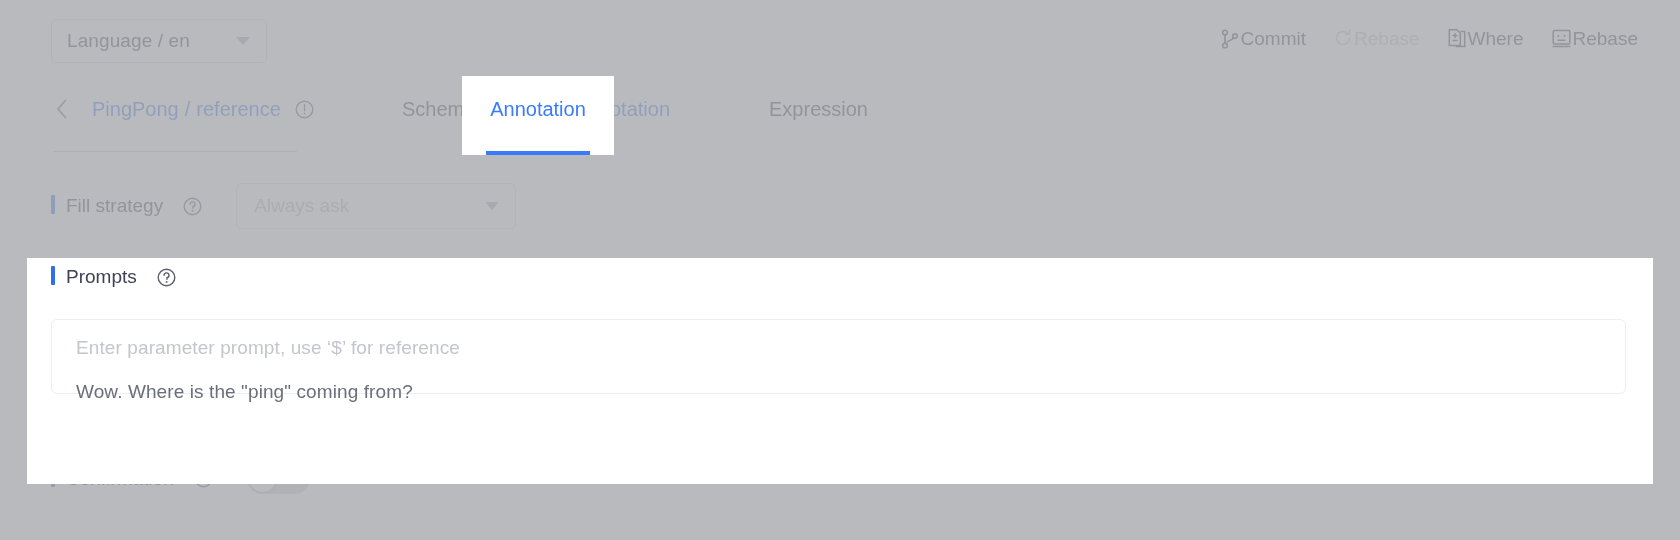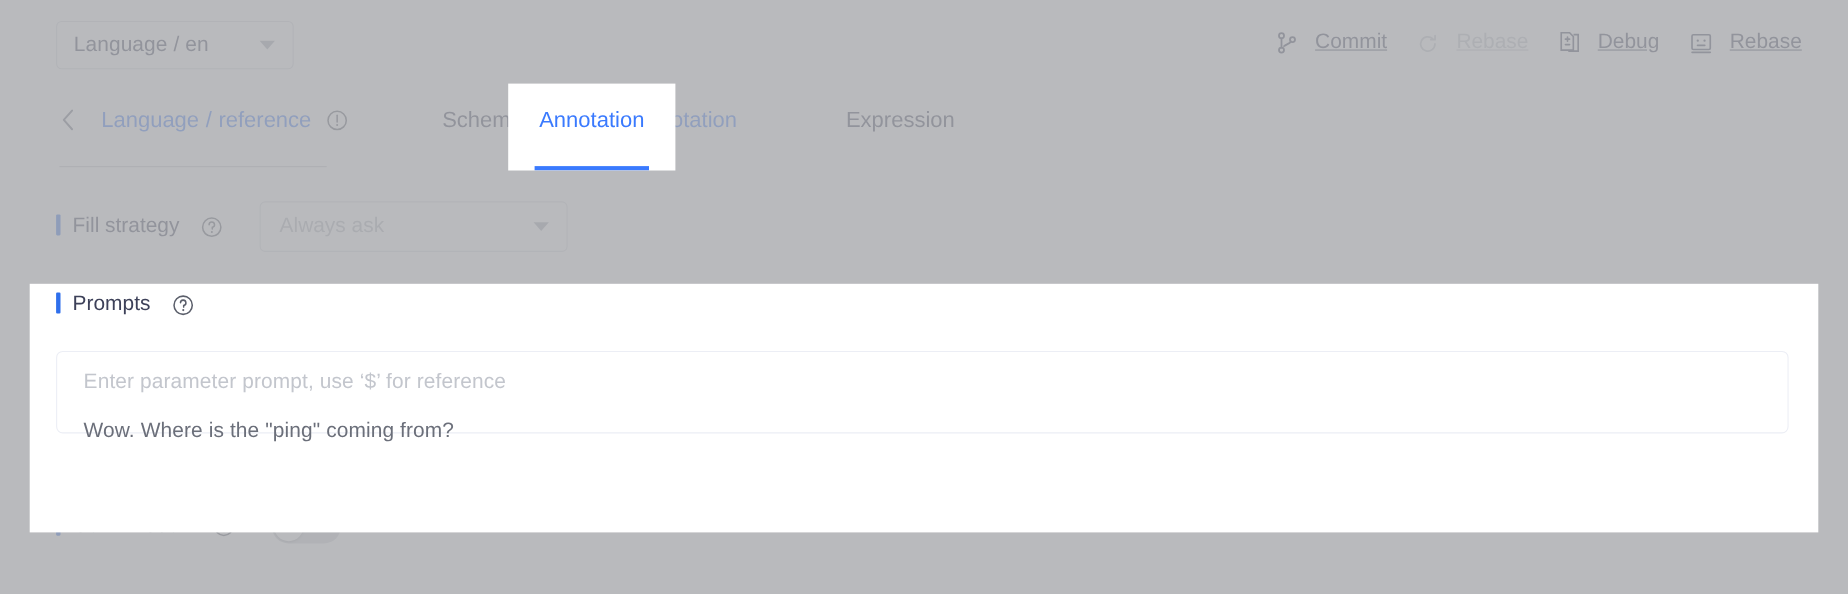--- a/index.html
+++ b/index.html
@@ -63,27 +63,26 @@
   .actionbar {
     position: absolute;
     right: 42px;
     top: 28px;
     display: flex;
     align-items: center;
     gap: 27px;
   }
   .action {
     display: flex;
-    align-items: flex-end;
-    gap: 16px;
+    align-items: flex-start;
+    gap: 1px;
     font-size: 19px;
     color: #3d4159;
     cursor: pointer;
     white-space: nowrap;
-    text-decoration: underline;
   }
   .action.disabled { color: #c3c6cd; cursor: default; }
   .action svg { display: block; }
 
   
   .crumb-row {
     position: absolute;
     left: 51px;
     top: 93px;
     display: flex;
@@ -347,21 +346,21 @@
 
       <div class="action">
         <span>
           <svg width="20" height="22" viewBox="0 0 20 22" fill="none" stroke="#3d4159" stroke-width="1.5">
             <path d="M13.5 3.5h4.2v15h-9"></path>
             <path d="M2.3 1.8h7.6l3.4 3.4v12.4H2.3z"></path>
             <path d="M6.1 7.6h3.8M8 5.7v3.8" stroke-linecap="round"></path>
             <path d="M6.1 12.5h3.8" stroke-linecap="round"></path>
           </svg>
         </span>
-        <span>Debug</span>
+        <span>Where</span>
       </div>
 
       <div class="action">
         <span>
           <svg width="21" height="21" viewBox="0 0 21 21" fill="none" stroke="#3d4159" stroke-width="1.5">
             <rect x="2.2" y="2.6" width="16.6" height="13.4" rx="1.2"></rect>
             <circle cx="7.4" cy="8" r="1.05" fill="#3d4159" stroke="none"></circle>
             <circle cx="13.6" cy="8" r="1.05" fill="#3d4159" stroke="none"></circle>
             <path d="M7.2 12.3h6.6" stroke-linecap="round"></path>
             <path d="M2.2 18.6h16.6" stroke-linecap="round"></path>
@@ -370,21 +369,21 @@
         <span>Rebase</span>
       </div>
     </div>
 
     <div class="crumb-row">
       <span class="back-chevron">
         <svg width="14" height="22" viewBox="0 0 14 22" fill="none" stroke="#6e7280" stroke-width="1.8">
           <path d="M10.5 2.5 3 11l7.5 8.5" stroke-linecap="round" stroke-linejoin="round"></path>
         </svg>
       </span>
-      <span class="crumb-link">Language</span>
+      <span class="crumb-link">PingPong</span>
       <span class="crumb-sep">/</span>
       <span class="crumb-link">reference</span>
       <span class="warn-icon">
         <svg width="21" height="21" viewBox="0 0 21 21" fill="none" stroke="#5b5f6b" stroke-width="1.4">
           <circle cx="10.5" cy="10.5" r="8.3"></circle>
           <path d="M10.5 5.8v6" stroke-linecap="round"></path>
           <circle cx="10.5" cy="14.6" r=".95" fill="#5b5f6b" stroke="none"></circle>
         </svg>
       </span>
     </div>

